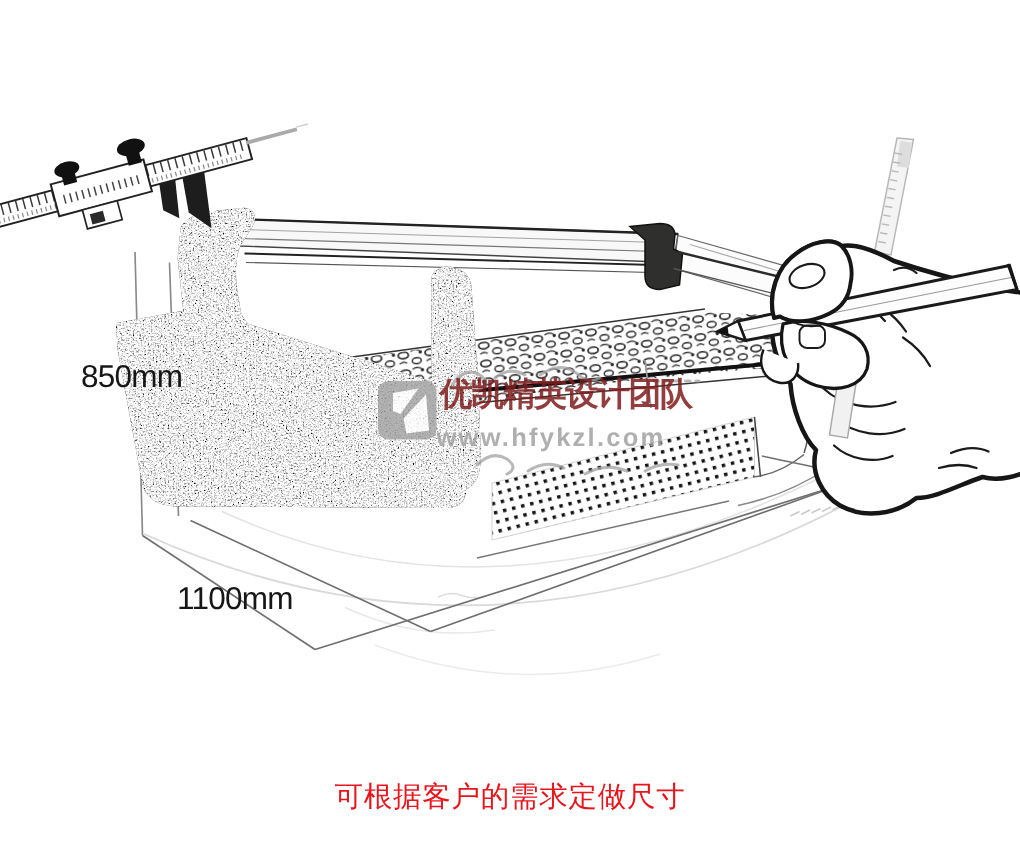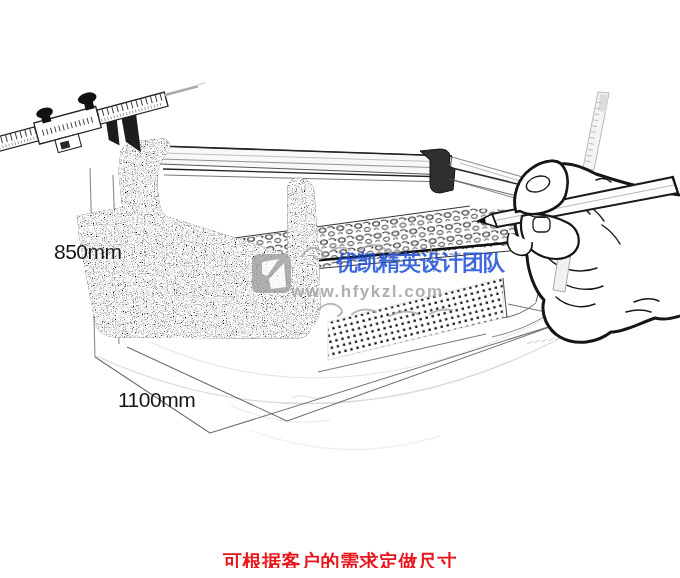--- a/index.html
+++ b/index.html
@@ -6,30 +6,30 @@
   .stage{
     position:relative;width:680px;height:568px;overflow:hidden;background:#ffffff;
     font-family:"Liberation Sans","DejaVu Sans",sans-serif;
   }
   .stage svg{position:absolute;left:0;top:0;}
   .dim-label{
     position:absolute;color:#161616;font-size:21px;letter-spacing:-0.5px;
     white-space:nowrap;line-height:1;
   }
   .wm-team{
-    position:absolute;left:293px;top:252px;color:#1d4ed8;opacity:.85;
-    font-size:22px;font-weight:bold;letter-spacing:-1px;white-space:nowrap;line-height:1;margin-left:43px;
+    position:absolute;left:293px;top:252px;color:#7f1d1d;opacity:.85;
+    font-size:22px;font-weight:bold;letter-spacing:-1px;white-space:nowrap;line-height:1;
   }
   .wm-site{
     position:absolute;left:291px;top:283px;color:#a2a2a2;opacity:.85;
     font-size:17px;font-weight:bold;letter-spacing:1.5px;white-space:nowrap;line-height:1;
   }
   .note{
-    position:absolute;left:0;right:0;top:551px;text-align:center;
-    color:#e8151c;font-size:19px;font-weight:bold;letter-spacing:.5px;line-height:1.2;
+    position:absolute;left:0;right:0;top:521px;text-align:center;
+    color:#e8151c;font-size:19px;font-weight:normal;letter-spacing:.5px;line-height:1.2;
   }
 </style>
 </head>
 <body>
 
 <div class="stage">
 
 <svg width="680" height="578" viewBox="0 0 680 578">
   <defs>
     <pattern id="prod" patternUnits="userSpaceOnUse" width="18" height="12" patternTransform="rotate(-7)">

